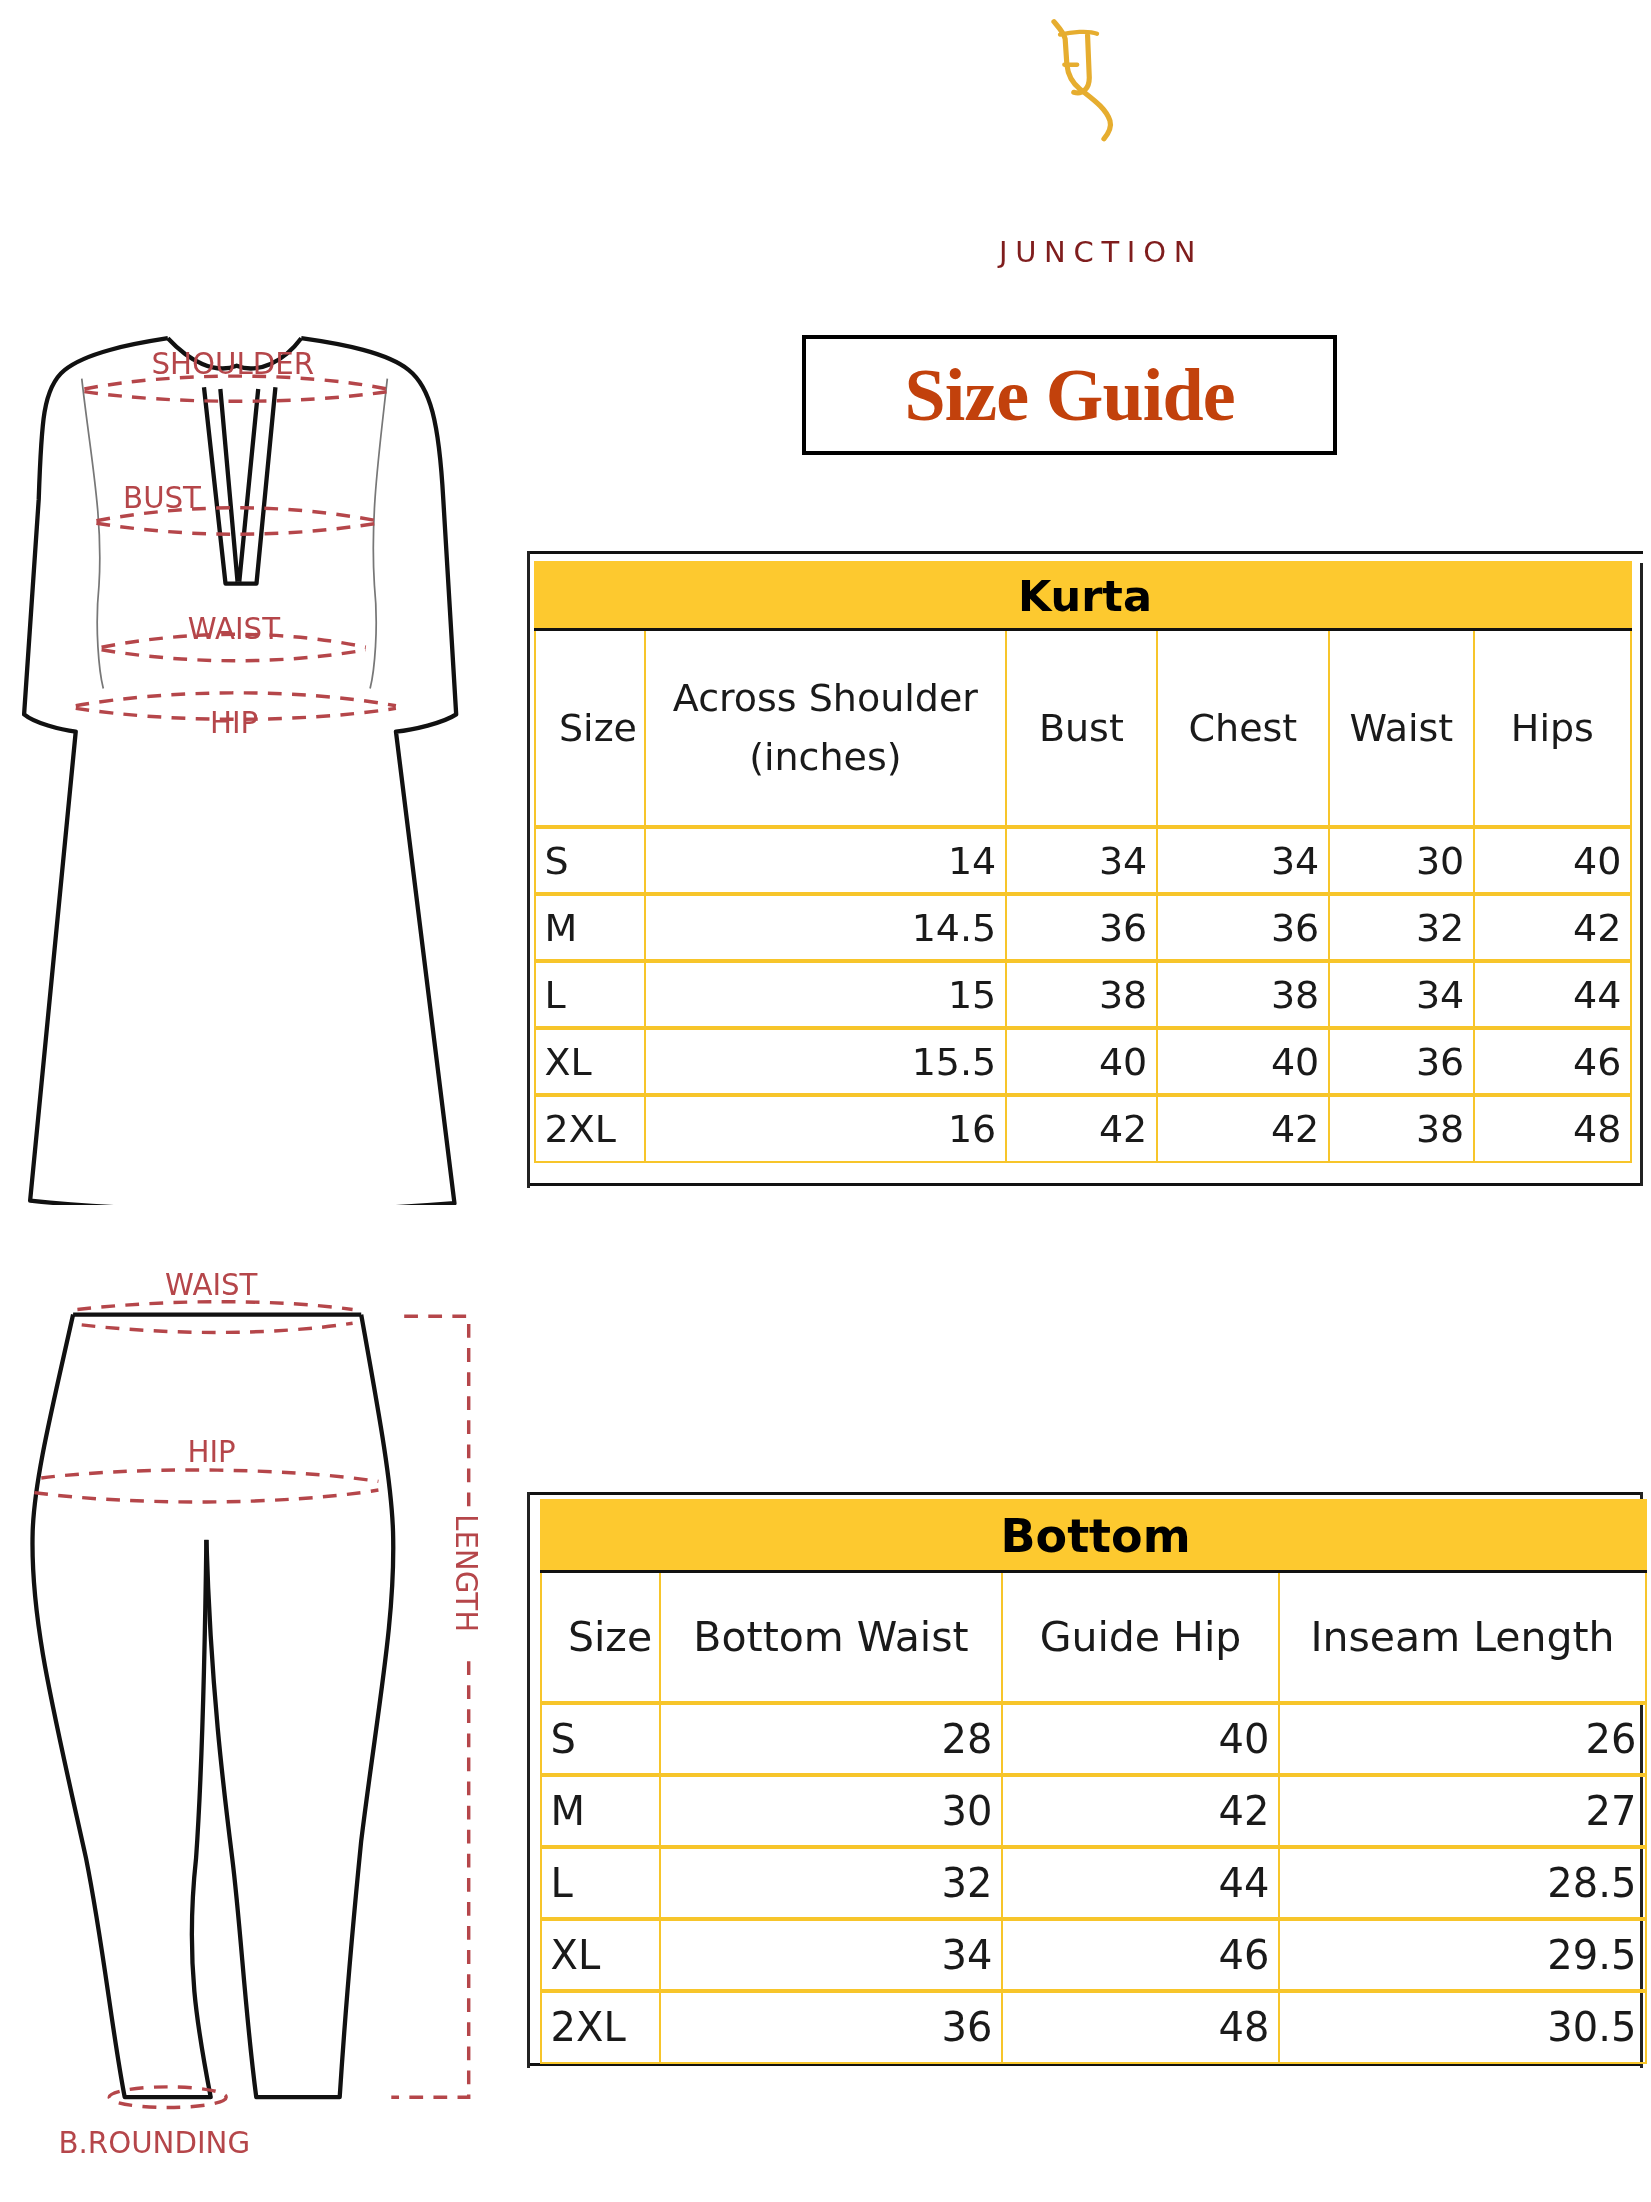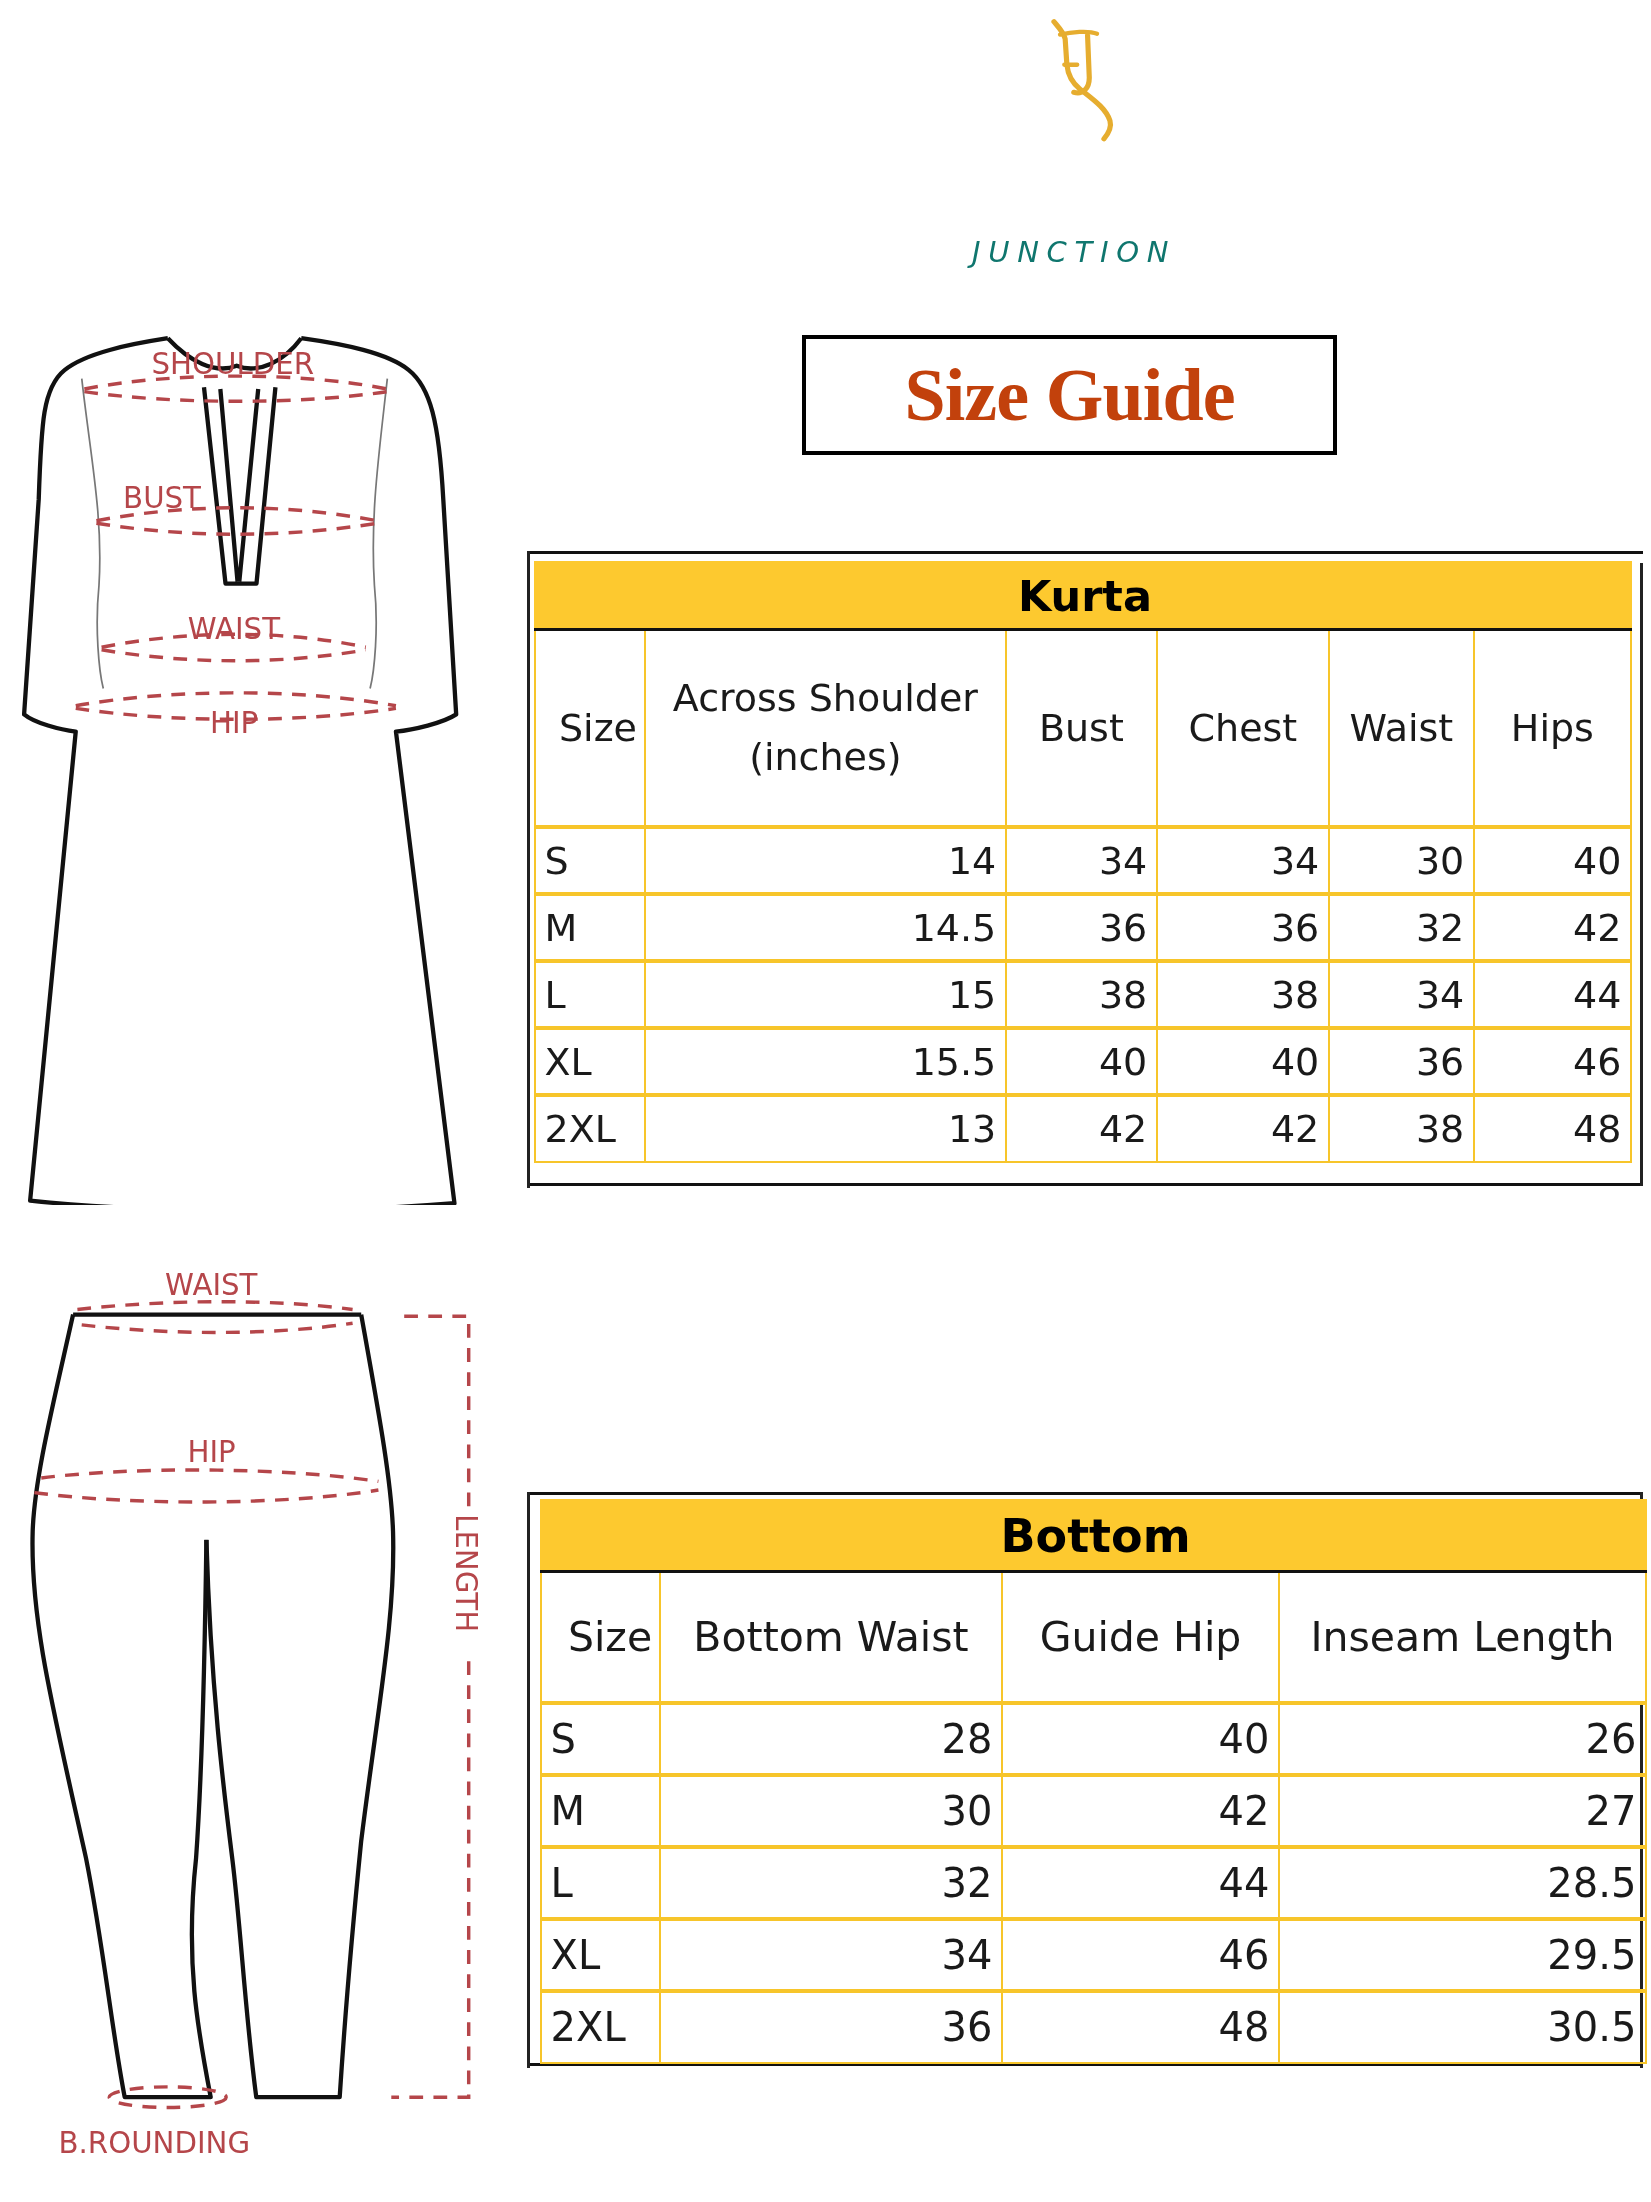--- a/index.html
+++ b/index.html
@@ -1,21 +1,21 @@
 <!DOCTYPE html>
 <html style="font-size:13.8px"><head>
 <meta charset="utf-8">
 <style>
   html, body { margin:0; padding:0; background:#ffffff; }
   body { width:1652px; height:2203px; position:relative; overflow:hidden; font-family:"DejaVu Sans", sans-serif; }
 
   
   .logo { position:absolute; left:929px; top:13px; width:293px; height:250px; }
   .logo-script { position:absolute; left:34px; top:129px; width:258px; text-align:center; font-family:"DejaVu Serif", serif; font-style:italic; font-size:93px; color:#4a1c25; letter-spacing:-3.4px; line-height:1; }
-  .logo-sub { position:absolute; left:43px; top:225px; width:258px; text-align:left; font-family:"DejaVu Sans", sans-serif; font-size:29px; letter-spacing:7.7px; color:#0f766e; line-height:1;font-style:italic; }
+  .logo-sub { position:absolute; left:43px; top:225px; width:258px; text-align:center; font-family:"DejaVu Sans", sans-serif; font-size:29px; letter-spacing:7.7px; color:#7f1d1d; line-height:1; }
 
   
   .title-box { position:absolute; left:802px; top:335px; width:535px; height:120px; border:4.3px solid #000; box-sizing:border-box; display:flex; align-items:center; justify-content:center; }
   .title-text { font-family:"Liberation Serif", serif; font-weight:bold; font-size:74px; color:#c2410c; letter-spacing:-0.9px; }
 
   
   .tbl-wrap { position:absolute; }
   .tbl-wrap .frame-top { position:absolute; left:0; right:0; top:0; height:3.4px; background:#111; }
   .tbl-wrap .frame-left { position:absolute; left:0; top:0; bottom:0; width:2.6px; background:#222; }
   .tbl-wrap .frame-right { position:absolute; right:0; width:2.6px; background:#222; }
@@ -182,21 +182,21 @@
       <tr>
         <td class="size-c">XL</td>
         <td>15.5</td>
         <td>40</td>
         <td>40</td>
         <td>36</td>
         <td>46</td>
       </tr>
       <tr>
         <td class="size-c">2XL</td>
-        <td>13</td>
+        <td>16</td>
         <td>42</td>
         <td>42</td>
         <td>38</td>
         <td>48</td>
       </tr>
     </tbody>
   </table>
 </div>
 
 <div class="tbl-wrap" id="bottom">

